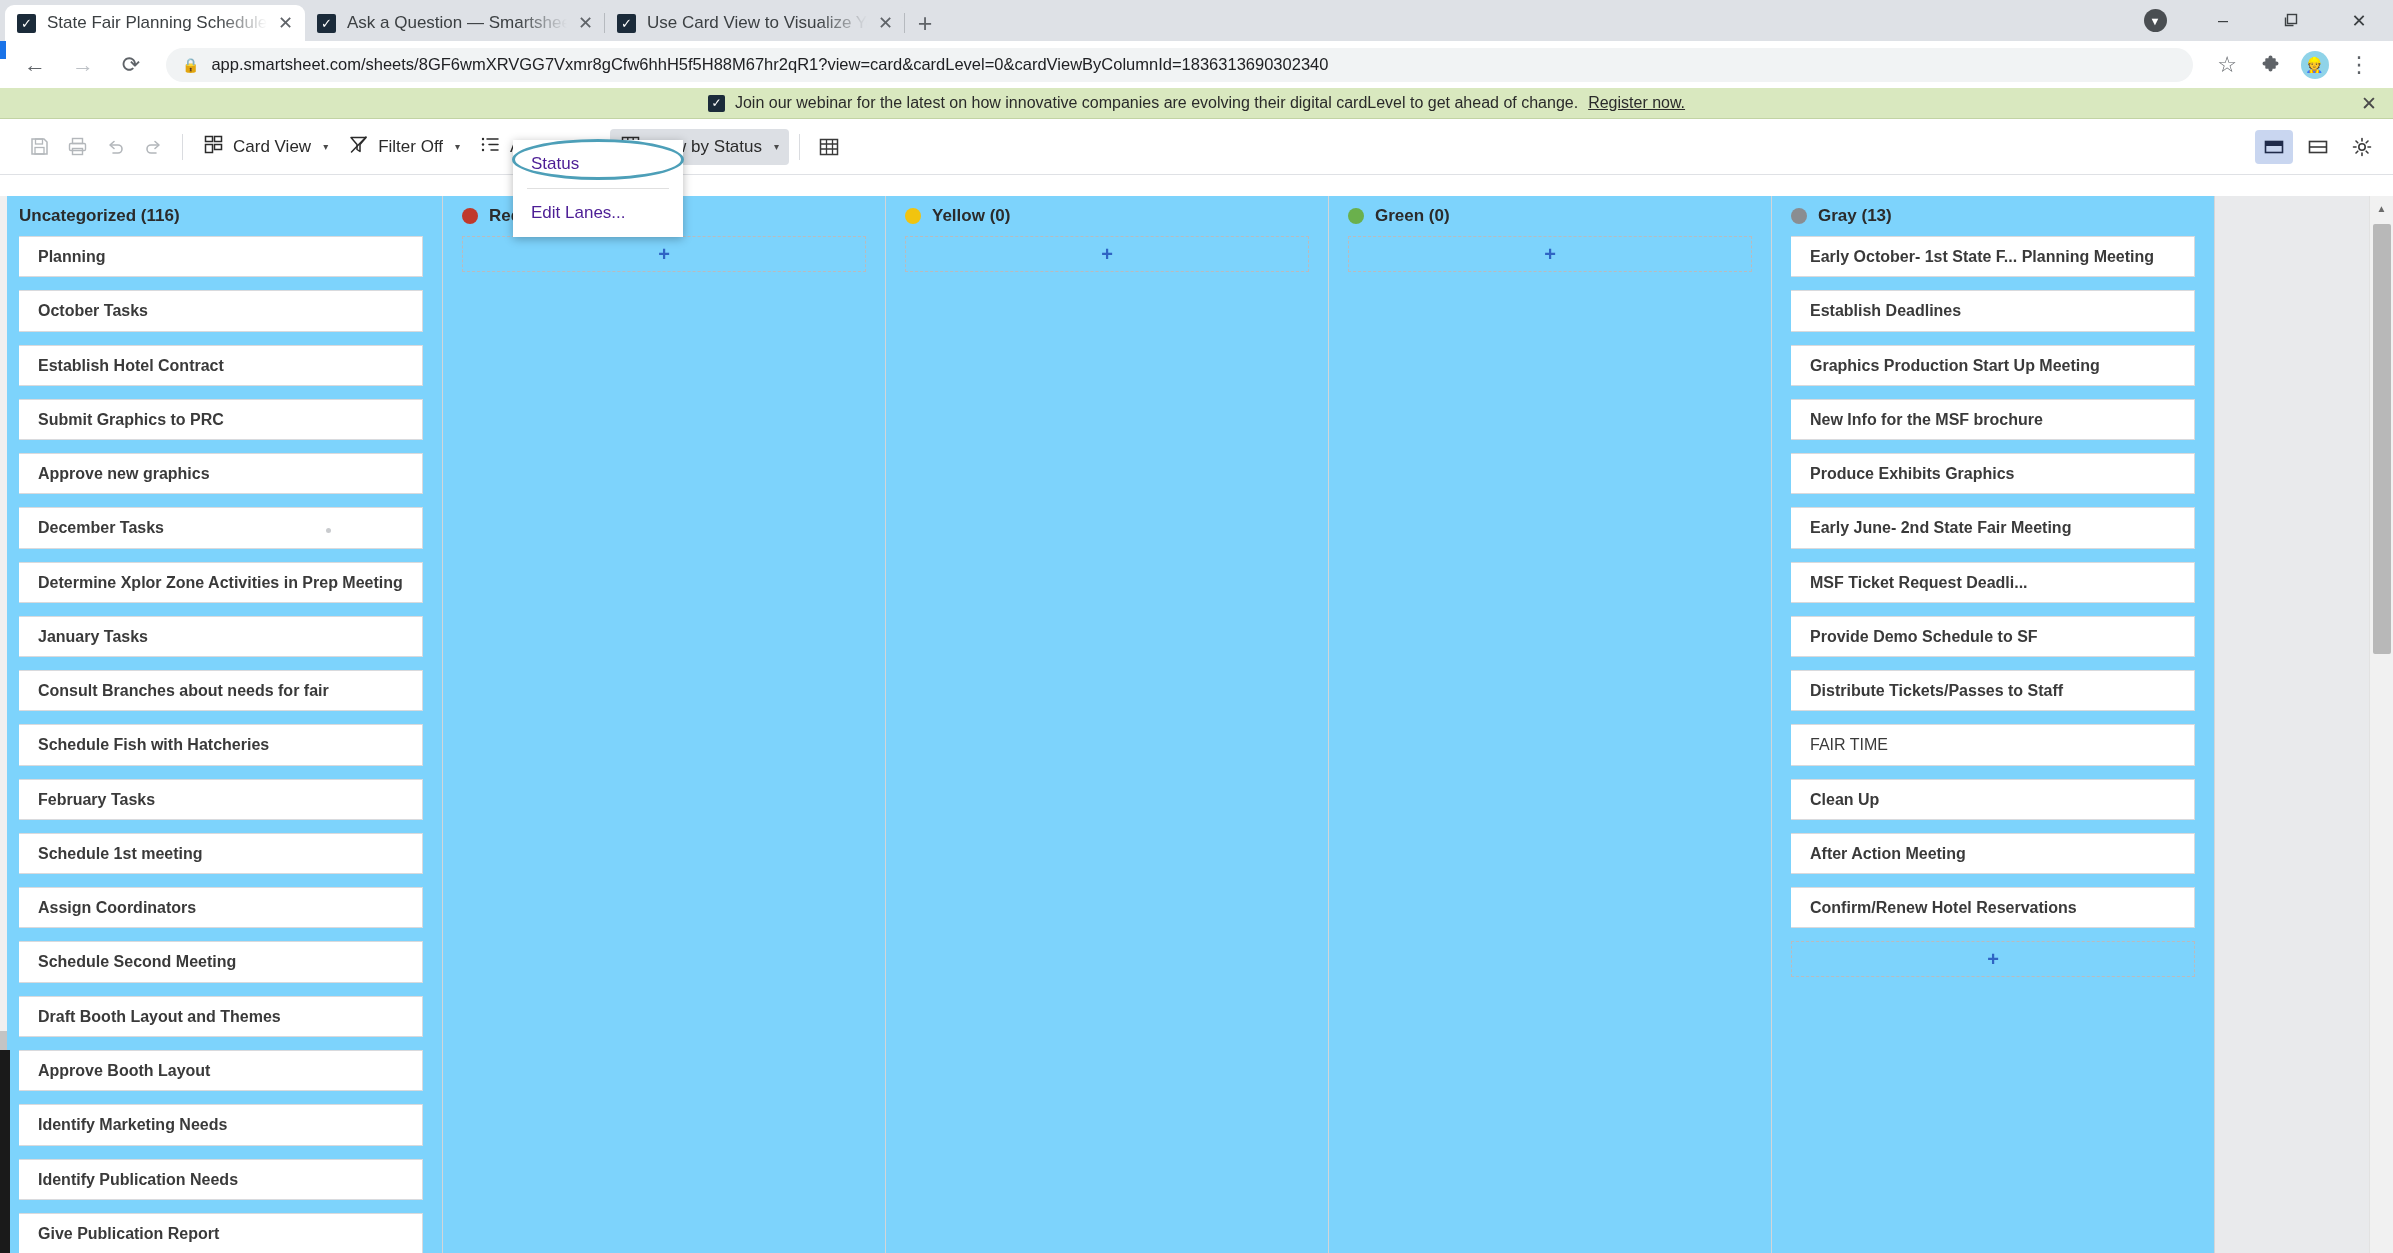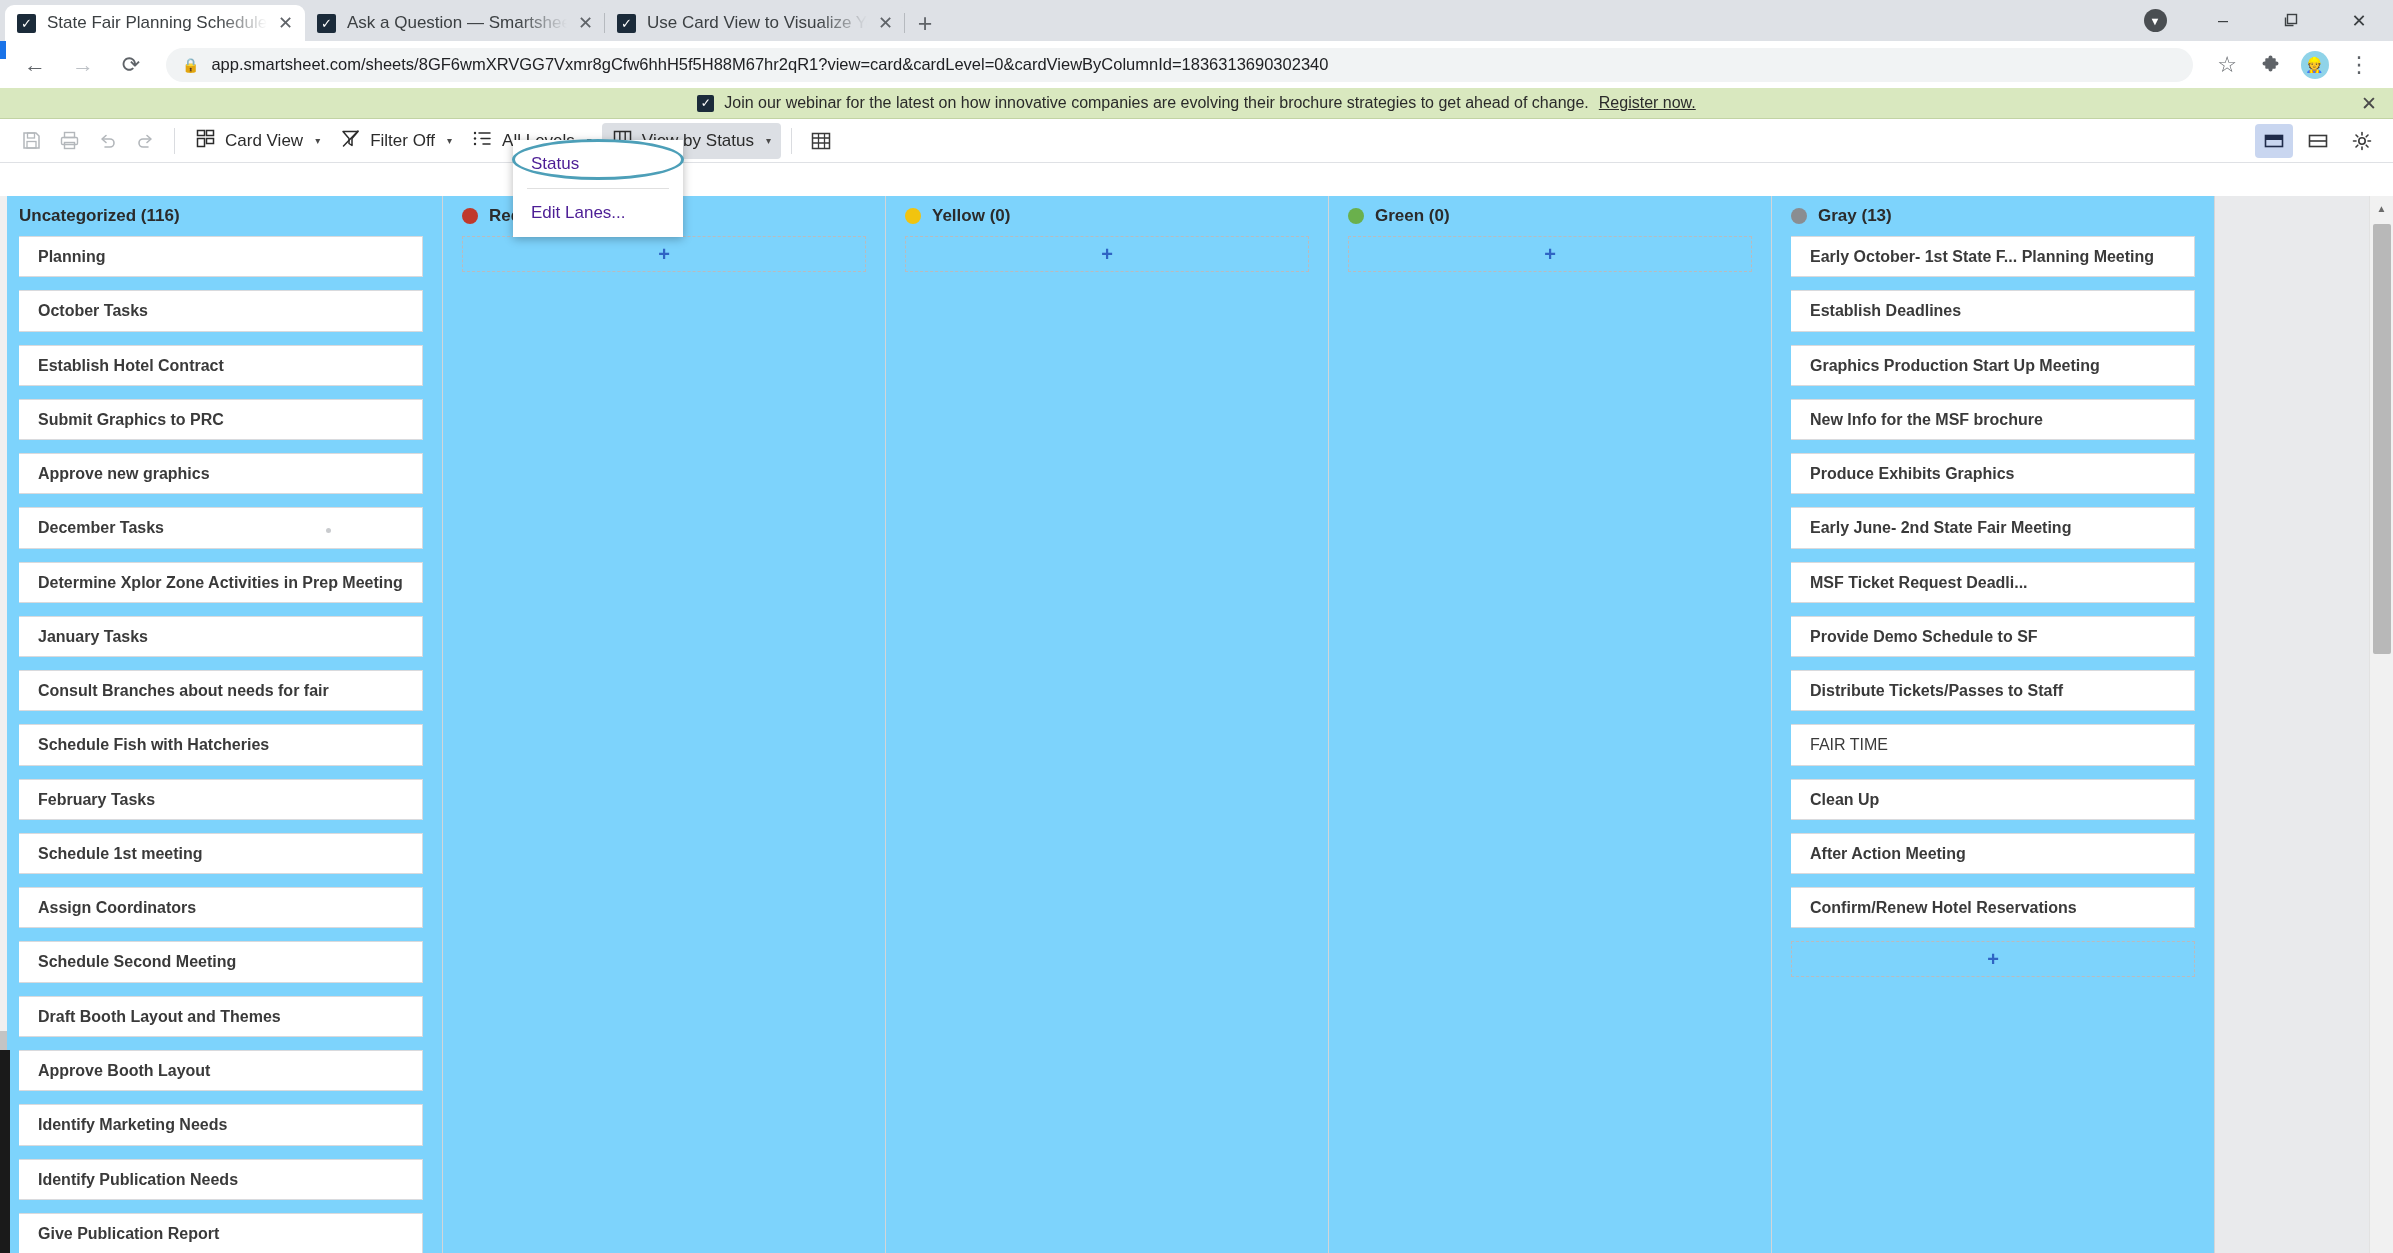--- a/index.html
+++ b/index.html
@@ -101,22 +101,22 @@
     color: #fff; font-size: 12px;
     display: flex; align-items: center; justify-content: center;
   }
   .notice a { color: #2a2a2a; text-decoration: underline; }
   .notice-close {
     position: absolute; right: 16px; font-size: 19px; color: #4a4a4a;
   }
 
   
   .toolbar {
-    height: 44px; background: #ffffff; border-bottom: 1px solid #dfe1e5;
-    display: flex; align-items: center; padding: 0 12px;
+    height: 56px; background: #ffffff; border-bottom: 1px solid #dfe1e5;
+    display: flex; align-items: center; padding: 0 20px;
     position: relative;
   }
   .tb-icon {
     width: 38px; height: 38px; display: flex;
     align-items: center; justify-content: center; color: #9aa0a6;
   }
   .tb-sep { width: 1px; height: 26px; background: #dadce0; margin: 0 10px; }
   .tb-item {
     display: flex; align-items: center; gap: 9px;
     height: 36px; padding: 0 10px; border-radius: 4px;
@@ -284,21 +284,21 @@
       <div class="navbtn">
         <span class="profile-pic">👷</span>
       </div>
       <div class="navbtn">⋮</div>
     </div>
   </div>
 
   <div class="notice">
     <div class="notice-inner">
       <span class="notice-icon">✓</span>
-      <span>Join our webinar for the latest on how innovative companies are evolving their brochure strategies to get ahead of change.</span>
+      <span>Join our webinar for the latest on how innovative companies are evolving their digital cardLevel to get ahead of change.</span>
       <a href="#">Register now.</a>
     </div>
     <span class="notice-close">✕</span>
   </div>
 
   <div class="toolbar">
     <div class="tb-icon">
       <svg width="21" height="21" viewBox="0 0 21 21">
         <path d="M3 3h12l3 3v12H3z" fill="none" stroke="#b3b7bb" stroke-width="1.5"></path>
         <rect x="6.5" y="3" width="7" height="5" fill="none" stroke="#b3b7bb" stroke-width="1.3"></rect>

